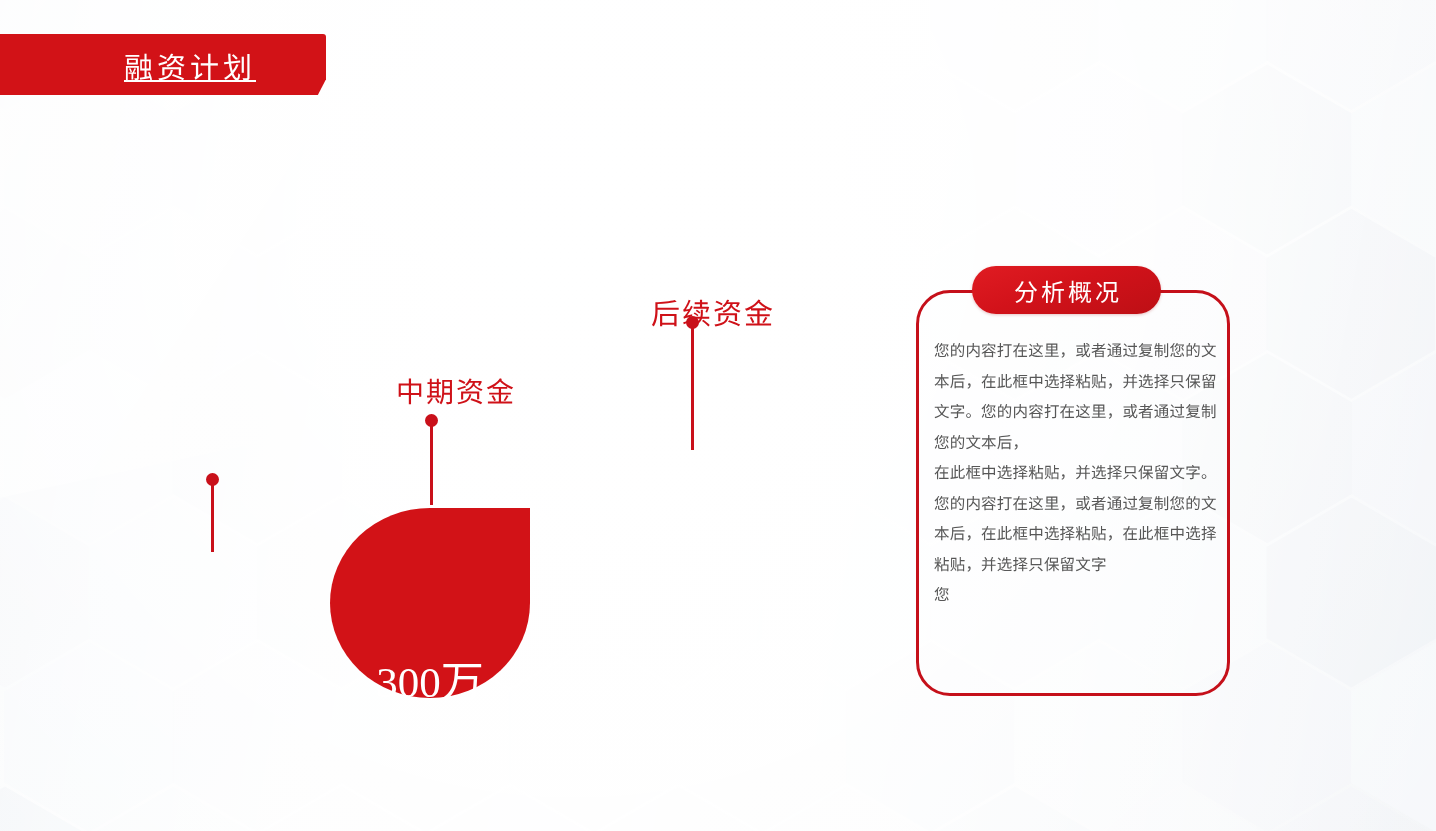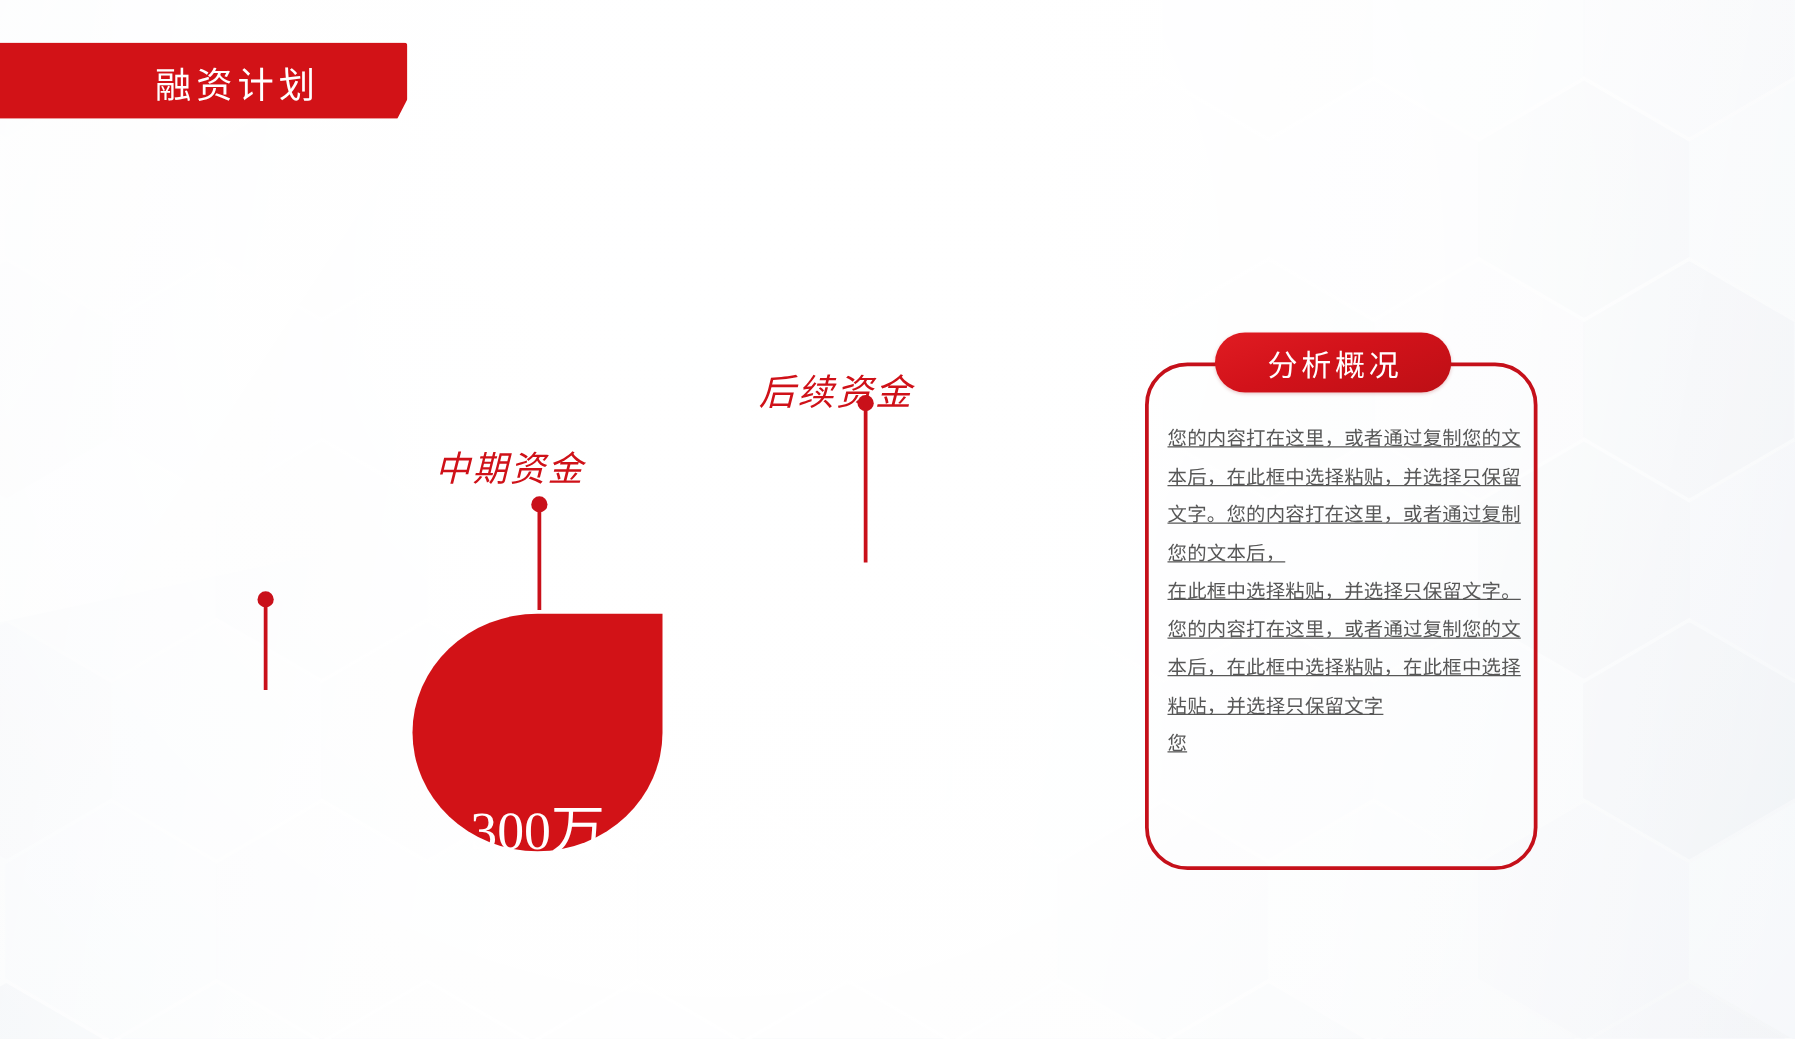--- a/index.html
+++ b/index.html
@@ -89,20 +89,21 @@
   .title-bar-text {
     position: absolute;
     right: 70px;
     top: 50%;
     transform: translateY(-50%);
     color: #ffffff;
     font-family: "Liberation Serif", "DejaVu Serif", serif;
     font-size: 29px;
     letter-spacing: 4px;
     white-space: nowrap;
+    text-decoration: underline;
   }
   .company-bar {
     position: absolute;
     left: 78px;
     top: 110px;
     width: 196px;
     height: 31px;
     background: #d21217;
     z-index: 5;
     clip-path: polygon(5.5% 0, 100% 0, 94.5% 100%, 0 100%);
@@ -152,22 +153,21 @@
     width: 13px;
     height: 13px;
     border-radius: 50%;
     background: #c9101a;
   }
   .drop-label {
     position: absolute;
     color: #cf1118;
     font-family: "Liberation Serif", "DejaVu Serif", serif;
     white-space: nowrap;
-    text-align: left;
-    font-style: italic;
+    text-align: right;
   }
 
   
   .analysis {
     position: absolute;
     left: 916px;
     top: 290px;
     width: 314px;
     height: 406px;
     border: 3px solid #c5101a;
@@ -213,21 +213,20 @@
     width: 288px;
     z-index: 5;
     color: #575757;
     font-size: 15.5px;
     line-height: 30.5px;
     letter-spacing: 0.2px;
     font-family: "DejaVu Sans", "Liberation Sans", sans-serif;
   }
   .analysis-body p {
     margin: 0;
-    text-decoration: underline;
   }
 </style>
 </head>
 <body>
 
 <div id="slide">
 
   <div class="bg-wrap">
     <div class="bg-base"></div>
     <div class="bg-hexes" id="hexfield">
@@ -305,21 +304,21 @@
 
   <div class="title-bar">
     <span class="title-bar-text">融资计划</span>
   </div>
 
   <div class="drop-group" style="left:131px; top:430px; width:162px; height:268px;">
     <div class="stem-dot" style="left:75px; top:43px;"></div>
     <div class="stem" style="left:80px; top:49px; height:73px;"></div>
   </div>
 
-  <div class="drop-group" style="left:330px; top:353px; width:200px; height:328px;">
+  <div class="drop-group" style="left:330px; top:370px; width:200px; height:328px;">
     <div class="drop-label" style="left:18px; top:0; width:168px; font-size:28px; letter-spacing:2px;">中期资金</div>
     <div class="stem-dot" style="left:95px; top:44px;"></div>
     <div class="stem" style="left:100px; top:50px; height:85px;"></div>
     <div class="drop" style="width:200px; height:190px;align-items:flex-end;">
       <span class="drop-value" style="font-size:43px;">300万</span>
     </div>
   </div>
 
   <div class="drop-group" style="left:562px; top:290px; width:258px; height:415px;">
     <div class="drop-label" style="left:45px; top:0; width:168px; font-size:29px; letter-spacing:2px;">后续资金</div>

